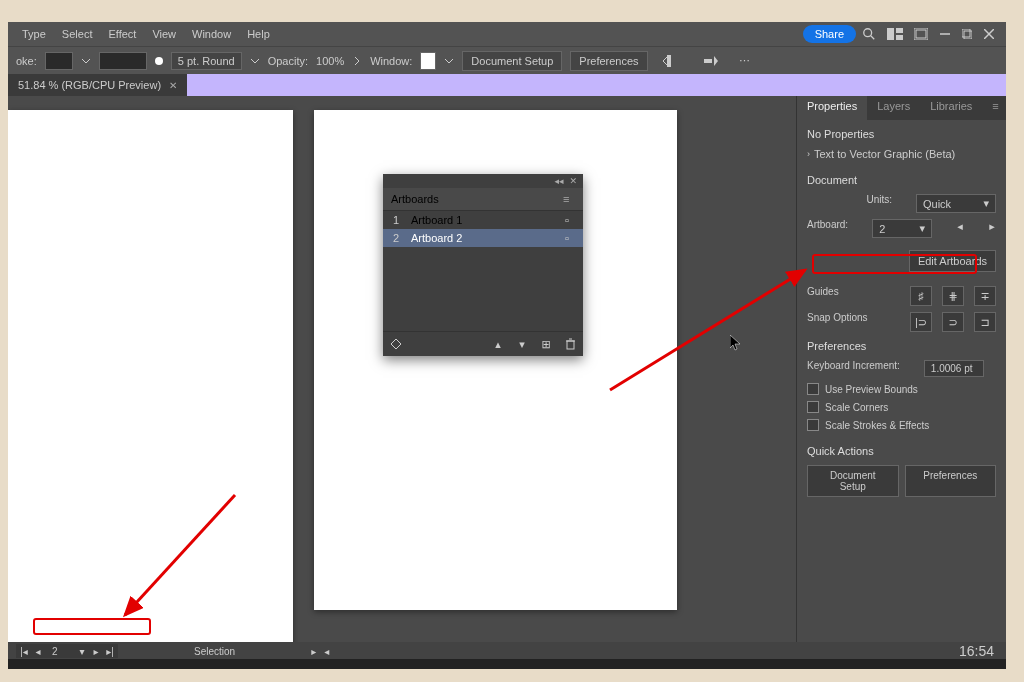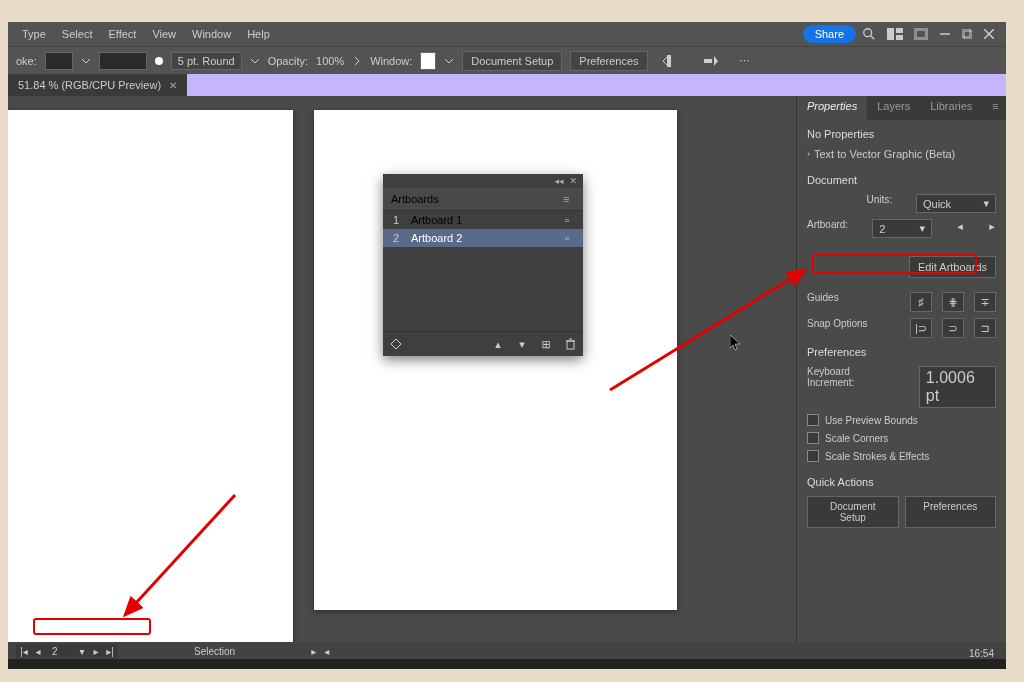--- a/index.html
+++ b/index.html
@@ -22,34 +22,34 @@
 .doc-tab { background:#3a3a3a; padding: 3px 10px; display:flex; align-items:center; gap:8px; }
 .doc-tab .x { font-size:10px; color:#aaa; }
 .work { flex:1; display:flex; min-height:0; }
 .canvas-area { flex:1; background:#4a4a4a; position:relative; overflow:hidden; }
 .artboard { position:absolute; background:#fff; box-shadow: 0 2px 6px rgba(0,0,0,.4); }
 .ab1 { left:0; top:14px; width:285px; height:590px; }
 .ab2 { left:306px; top:14px; width:363px; height:500px; }
 .panels { width:210px; background:#4a4a4a; display:flex; flex-direction:column; font-size:11px; border-left:1px solid #333; }
 .panel-tabs { display:flex; background:#3a3a3a; height:24px; }
 .panel-tabs .pt { padding:4px 10px; color:#999; }
-.panel-tabs .pt.active { background:#4a4a4a; color:#eee;font-style:italic; }
+.panel-tabs .pt.active { background:#4a4a4a; color:#eee; }
 .panel-body { flex:1; padding:8px 10px; overflow:auto; }
 .sect { margin: 8px 0 14px; }
 .sect-title { color:#ddd; font-size:11px; margin-bottom:8px; }
 .row { display:flex; align-items:flex-start; gap:24px; margin:6px 0; }
 .row .lbl { color:#ccc; font-size:10px; }
 .sel { background:#3a3a3a; border:1px solid #666; padding:2px 6px; min-width:60px; display:flex; align-items:center; justify-content:space-between; }
 .nav-arrow { width:14px;height:14px; display:flex;align-items:center;justify-content:center; }
-.edit-btn { background:#3a3a3a; border:1px solid #666; padding:4px 8px; margin-top:12px; }
+.edit-btn { background:#3a3a3a; border:1px solid #666; padding:4px 8px; margin-top:6px; }
 .iconrow { display:flex; gap:10px; }
 .ic { width:22px;height:20px; background:#3a3a3a; border:1px solid #666; display:flex;align-items:center;justify-content:center; }
 .chk { display:flex; align-items:center; gap:6px; margin:6px 0; font-size:10px; }
 .chkbox { width:12px;height:12px; border:1px solid #888; background:#3a3a3a; }
-.inp { background:#3a3a3a; border:1px solid #666; padding:2px 6px; min-width:60px; font-size:16px; }
+.inp { background:#3a3a3a; border:1px solid #666; padding:2px 6px; min-width:60px; font-size:10px; }
 .qa-row { display:flex; gap:6px; }
 .qa-btn { background:#3a3a3a; border:1px solid #666; padding:4px 8px; font-size:10px; flex:1; text-align:center; }
 .statusbar { background:#434343; height:18px; display:flex; align-items:center; padding:0 8px; gap:8px; font-size:10px; }
 .nav-box { display:flex; align-items:center; gap:2px; background:#3a3a3a; padding:1px 2px; }
 .nav-box .sb-arrow { width:12px;height:12px; display:flex;align-items:center;justify-content:center; fill:#ccc; }
 .nav-box .pg { padding: 0 6px; min-width:28px; }
 .float-panel { position:absolute; left:383px; top:174px; width:200px; background:#3f3f3f; box-shadow:0 4px 12px rgba(0,0,0,.5); font-size:11px; }
 .fp-header { background:#494949; padding:5px 8px; display:flex; align-items:center; border-bottom:1px solid #333; }
 .fp-header .fp-title { flex:1; }
 .fp-header .fp-ic { width:12px; margin-left:6px; color:#aaa; }
@@ -59,21 +59,21 @@
 .fp-row .idx { width:14px; text-align:center; color:#ccc; }
 .fp-row .nm { flex:1; }
 .fp-row .ri { width:12px; color:#ccc; }
 .fp-foot { border-top:1px solid #333; padding:5px 6px; display:flex; align-items:center; gap:10px; }
 .fp-foot .f-sp { flex:1; }
 .fp-foot .fi { width:14px;height:14px; display:flex;align-items:center;justify-content:center; color:#ccc; }
 .red-box { position:absolute; border:2px solid #e20000; border-radius:3px; pointer-events:none; }
 .arrow-svg { position:absolute; pointer-events:none; }
 .cursor { position:absolute; left:730px; top:335px; width:12px;height:16px; }
 .taskbar { position:absolute; left:8px; right:18px; bottom:13px; height:10px; background:#222; }
-.clock { position:absolute; right:30px; bottom:23px; color:#ccc; font-size:10px; }
+.clock { position:absolute; right:30px; bottom:23px; color:#ccc; font-size:14px; }
 .exp { display:flex;align-items:center;gap:4px; }
 .exp .carrot { font-size:9px; }
 svg { display:block; }
 </style>
 </head>
 <body>
 
 <div class="app">
 
   <div class="menubar">

